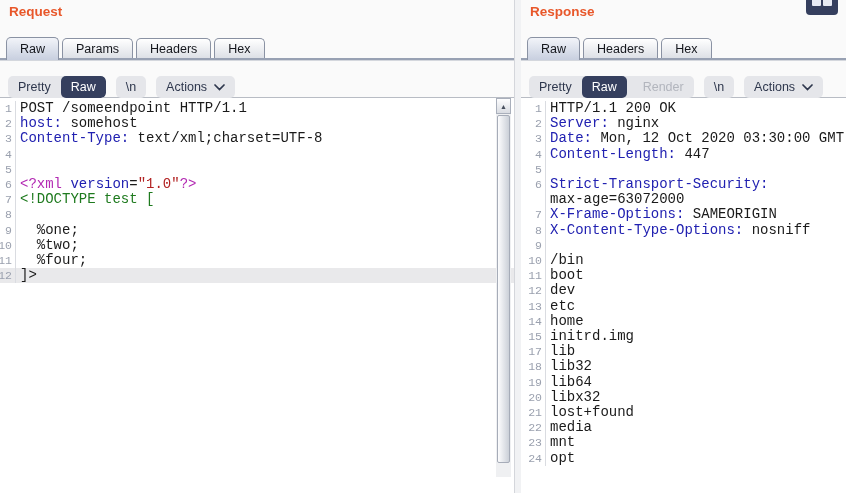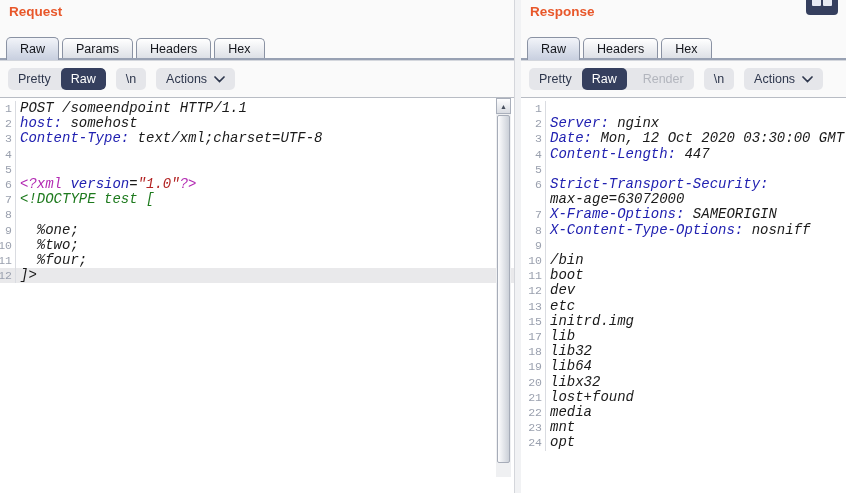--- a/index.html
+++ b/index.html
@@ -21,38 +21,38 @@
     display:flex; align-items:flex-end; z-index:2;}
   .tab{display:inline-flex; align-items:center; height:19px; padding:0 13px; margin-right:3px;
     background:linear-gradient(#ffffff,#dde0e6);
     border:1px solid #8a92a3; border-bottom:none; border-radius:5px 5px 0 0;
     font-size:12.5px; color:#14161c;}
   .tab.selected{height:22px; margin-bottom:-2px;
     background:linear-gradient(#f2f4f9 0%,#d4dae7 70%,#c8cfdf 100%); z-index:3;}
   .tab-underline{position:absolute; top:58px; left:0; right:0; height:2px; background:#98a1b3; z-index:1;}
   .tab-underline::after{content:""; position:absolute; top:2px; left:0; right:0; height:1px; background:#d4d7dd;}
 
-  .toolbar{position:absolute; top:68px; left:8px; height:22px; display:flex; align-items:center; z-index:1;}
+  .toolbar{position:absolute; top:76px; left:8px; height:22px; display:flex; align-items:center; z-index:1;}
   .seg-group{display:flex; align-items:stretch; background:#e5e6ea; border-radius:5px; overflow:hidden; height:22px;}
   .seg{display:flex; align-items:center; padding:0 10px; font-size:12.5px; color:#2e374d;}
   .seg.selected{background:var(--navy); color:#ffffff; border-radius:5px;}
   .seg.disabled{color:#b2b5bd;padding-left:16px;}
   .tb-btn{display:flex; align-items:center; height:22px; background:#e5e6ea; border-radius:5px;
     padding:0 10px; margin-left:10px; font-size:12.5px; color:#2e374d; gap:7px;}
 
   .editor{position:absolute; top:97px; left:0; right:0; bottom:0; background:#ffffff;
     border-top:1px solid #b8bcc4; overflow:hidden; padding-top:3px;
     font-family:"Liberation Mono", monospace; font-size:14px; line-height:15.2px;}
   .row{display:flex; min-height:15.2px; white-space:pre;}
   .row.hl{background:#e9e9eb;}
   .gutter{flex:0 0 auto; text-align:right; padding-right:3px; border-right:1px solid #dadce1;
     color:var(--gutter); font-size:11.5px; overflow:hidden; direction:rtl;}
   .request .gutter{width:12px;}
   .response .gutter{width:21px;}
-  .code{padding-left:4px; color:#1a1a1a;font-style:italic;}
+  .code{padding-left:4px; color:#1a1a1a;}
   .c-text{color:#1a1a1a;}
   .c-header{color:var(--hblue);}
   .c-green{color:var(--green);}
   .c-magenta{color:var(--magenta);}
   .c-blue{color:var(--hblue);}
   .c-red{color:var(--red);}
 
   .scrollbar{position:absolute; left:496px; top:98px; width:15px; height:379px;
     background:#eff0f2; z-index:4;}
   .sb-btn{box-sizing:border-box; height:16px; background:linear-gradient(#fdfdfe,#d9dce2);
@@ -138,34 +138,35 @@
         </div>
         <span class="tb-btn">\n</span>
         <span class="tb-btn">
           <span>Actions</span>
           <span class="chev"><svg width="11" height="7" viewBox="0 0 11 7">
               <polyline points="1,1 5.5,5.5 10,1" fill="none" stroke="#2e374d" stroke-width="1.7" stroke-linecap="round"></polyline>
             </svg></span>
         </span>
       </div>
     <div class="editor">
-        <div class="row"><span class="gutter">1</span></div>
+        <div class="row"><span class="gutter">1</span><span class="code"><span class="c-text">HTTP/1.1 200 OK</span></span></div>
         <div class="row"><span class="gutter">2</span><span class="code"><span class="c-header">Server:</span><span class="c-text"> nginx</span></span></div>
         <div class="row"><span class="gutter">3</span><span class="code"><span class="c-header">Date:</span><span class="c-text"> Mon, 12 Oct 2020 03:30:00 GMT</span></span></div>
         <div class="row"><span class="gutter">4</span><span class="code"><span class="c-header">Content-Length:</span><span class="c-text"> 447</span></span></div>
         <div class="row"><span class="gutter">5</span></div>
         <div class="row"><span class="gutter">6</span><span class="code"><span class="c-header">Strict-Transport-Security:</span></span></div>
         <div class="row"><span class="gutter"></span><span class="code"><span class="c-text">max-age=63072000</span></span></div>
         <div class="row"><span class="gutter">7</span><span class="code"><span class="c-header">X-Frame-Options:</span><span class="c-text"> SAMEORIGIN</span></span></div>
         <div class="row"><span class="gutter">8</span><span class="code"><span class="c-header">X-Content-Type-Options:</span><span class="c-text"> nosniff</span></span></div>
         <div class="row"><span class="gutter">9</span><span class="code"></span></div>
         <div class="row"><span class="gutter">10</span><span class="code"><span class="c-text">/bin</span></span></div>
         <div class="row"><span class="gutter">11</span><span class="code"><span class="c-text">boot</span></span></div>
         <div class="row"><span class="gutter">12</span><span class="code"><span class="c-text">dev</span></span></div>
         <div class="row"><span class="gutter">13</span><span class="code"><span class="c-text">etc</span></span></div>
+        <div class="row"><span class="gutter">14</span><span class="code"><span class="c-text">home</span></span></div>
         <div class="row"><span class="gutter">15</span><span class="code"><span class="c-text">initrd.img</span></span></div>
         <div class="row"><span class="gutter">17</span><span class="code"><span class="c-text">lib</span></span></div>
         <div class="row"><span class="gutter">18</span><span class="code"><span class="c-text">lib32</span></span></div>
         <div class="row"><span class="gutter">19</span><span class="code"><span class="c-text">lib64</span></span></div>
         <div class="row"><span class="gutter">20</span><span class="code"><span class="c-text">libx32</span></span></div>
         <div class="row"><span class="gutter">21</span><span class="code"><span class="c-text">lost+found</span></span></div>
         <div class="row"><span class="gutter">22</span><span class="code"><span class="c-text">media</span></span></div>
         <div class="row"><span class="gutter">23</span><span class="code"><span class="c-text">mnt</span></span></div>
         <div class="row"><span class="gutter">24</span><span class="code"><span class="c-text">opt</span></span></div>
       </div>

